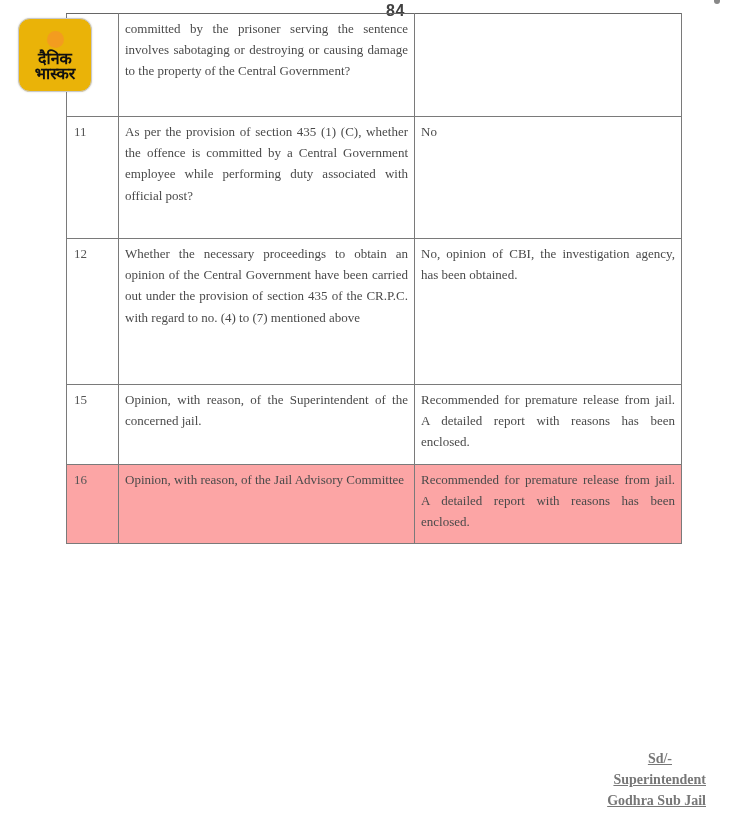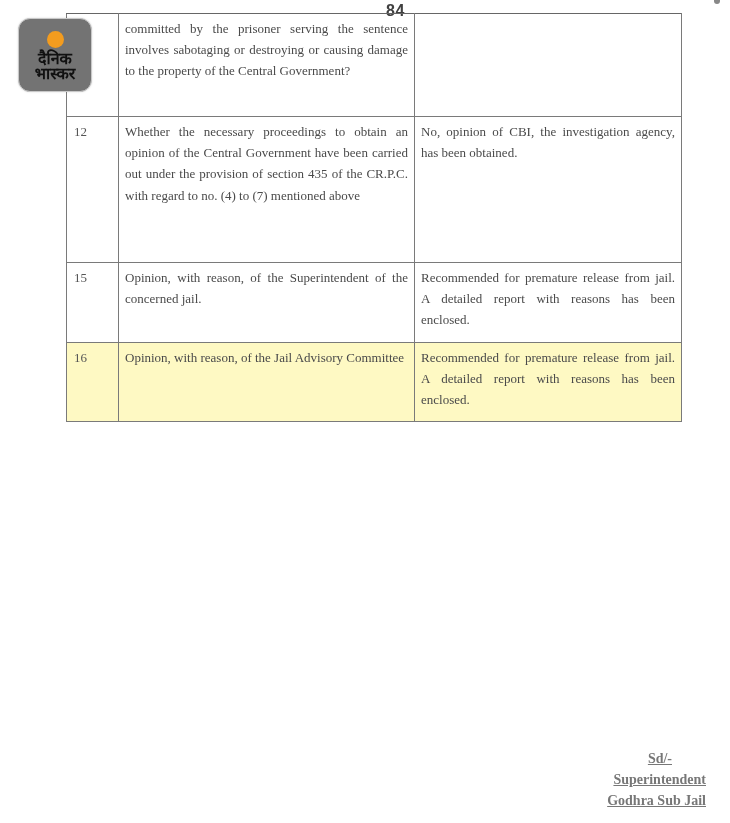--- a/index.html
+++ b/index.html
@@ -17,25 +17,25 @@
     border-collapse:collapse; table-layout:fixed;
   }
   .table td {
     border:1.5px solid #7a7a7a; vertical-align:top;
     font-size:13px; line-height:21.2px; padding:4px 6px 2px 6px;
   }
   .table td.num { width:38px; padding-left:7px; color:#555; }
   .table td.q { width:283px; text-align:justify; }
   .table td.a { text-align:justify; }
   .table tr.first td { border-top-color:#666; }
-  .table tr.highlight td { background:#fef9c3; }
+  .table tr.highlight td { background:#fca5a5; }
   .table td.q, .table td.a { text-align-last:left; }
   .logo {
     position:absolute; left:18px; top:18px; width:72px; height:72px;
-    background:#737373; border:1.5px solid #c8c8c8; border-radius:12px;
+    background:#eab308; border:1.5px solid #c8c8c8; border-radius:12px;
     box-shadow:0 0 2px rgba(0,0,0,0.15);
     display:flex; flex-direction:column; align-items:center; justify-content:flex-start;
   }
   .logo-dot {
     width:17px; height:17px; border-radius:50%; background:#f39c1f; margin-top:12px;
   }
   .logo-text {
     font-family:"DejaVu Sans", sans-serif; font-weight:bold; color:#111;
     font-size:16px; line-height:15px; text-align:center; margin-top:3px;
   }
@@ -58,20 +58,25 @@
 
 <div class="page-number">84</div>
 
 <table class="table">
   <tbody>
       <tr class="first" style="height:103px;">
     <td class="num"></td>
     <td class="q">committed by the prisoner serving the sentence involves sabotaging or destroying or causing damage to the property of the Central Government?</td>
     <td class="a"></td>
   </tr>
+  <tr style="height:122px;">
+    <td class="num">11</td>
+    <td class="q">As per the provision of section 435 (1) (C), whether the offence is committed by a Central Government employee while performing duty associated with official post?</td>
+    <td class="a">No</td>
+  </tr>
   <tr style="height:146px;">
     <td class="num">12</td>
     <td class="q">Whether the necessary proceedings to obtain an opinion of the Central Government have been carried out under the provision of section 435 of the CR.P.C. with regard to no. (4) to (7) mentioned above</td>
     <td class="a">No, opinion of CBI, the investigation agency, has been obtained.</td>
   </tr>
   <tr style="height:80px;">
     <td class="num">15</td>
     <td class="q">Opinion, with reason, of the Superintendent of the concerned jail.</td>
     <td class="a">Recommended for premature release from jail. A detailed report with reasons has been enclosed.</td>
   </tr>

